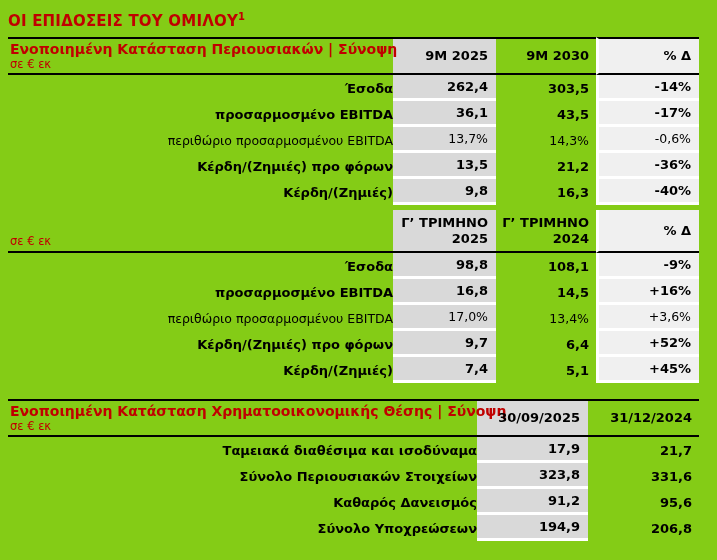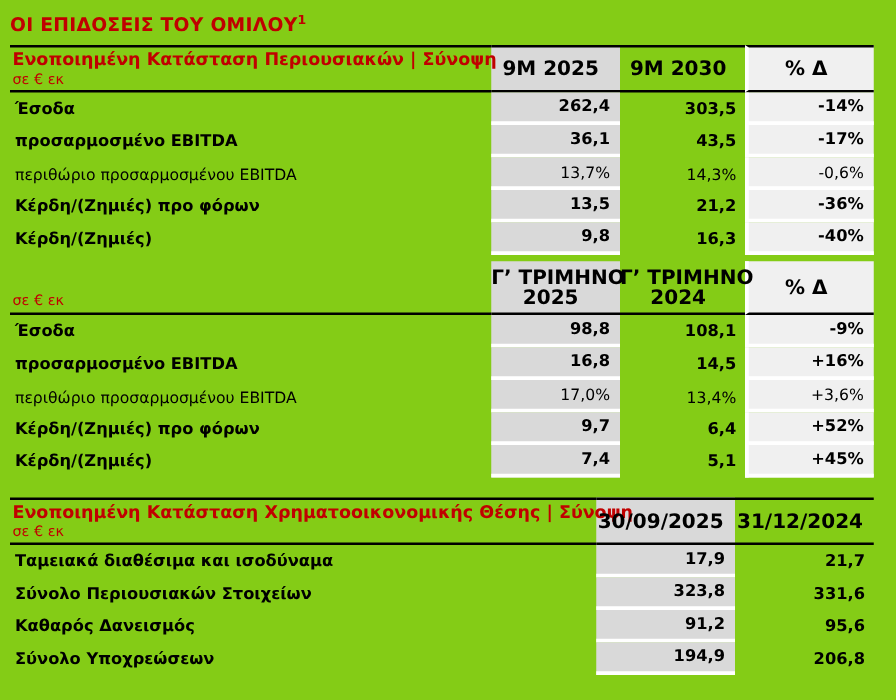--- a/index.html
+++ b/index.html
@@ -21,34 +21,34 @@
   th,td{padding:0;vertical-align:middle;}
   .section-title{
     color:#c00000;font-size:14px;font-weight:bold;line-height:17px;
     text-align:left;padding-left:2px;white-space:nowrap;
   }
   .unit-label{
     color:#c00000;font-size:11.5px;font-weight:normal;line-height:13px;
     text-align:left;padding-left:2px;
   }
   .colhead{
-    font-size:16px;font-weight:bold;text-align:center;line-height:16px;
+    font-size:13px;font-weight:bold;text-align:right;line-height:16px;
     white-space:nowrap;
   }
   .bg-gray{background:#d9d9d9;}
   .bg-light{background:#f0f0f0;}
   
   .t1 th{border-top:2px solid #000;border-bottom:2px solid #000;height:34px;}
   .t2 th{border-bottom:2px solid #000;height:38px;}
   .t3 th{border-top:2px solid #000;border-bottom:2px solid #000;height:34px;}
   .t2 .section-cell{vertical-align:bottom;padding-bottom:3px;}
   
   tr.data{height:26px;}
   td.lbl{
-    font-size:13px;font-weight:bold;text-align:left;padding-left:4px;
+    font-size:13px;font-weight:bold;text-align:right;padding-left:4px;
     white-space:nowrap;
   }
   td.num{
     font-size:13px;font-weight:bold;text-align:right;white-space:nowrap;
   }
   td.v1{padding-right:8px;border-bottom:3px solid #fff;}
   td.v2{padding-right:7px;}
   td.v3{padding-right:8px;border-bottom:3px solid #fff;border-left:3px solid #fff;}
   th.h1{padding-right:8px;}
   th.h2{padding-right:7px;}

